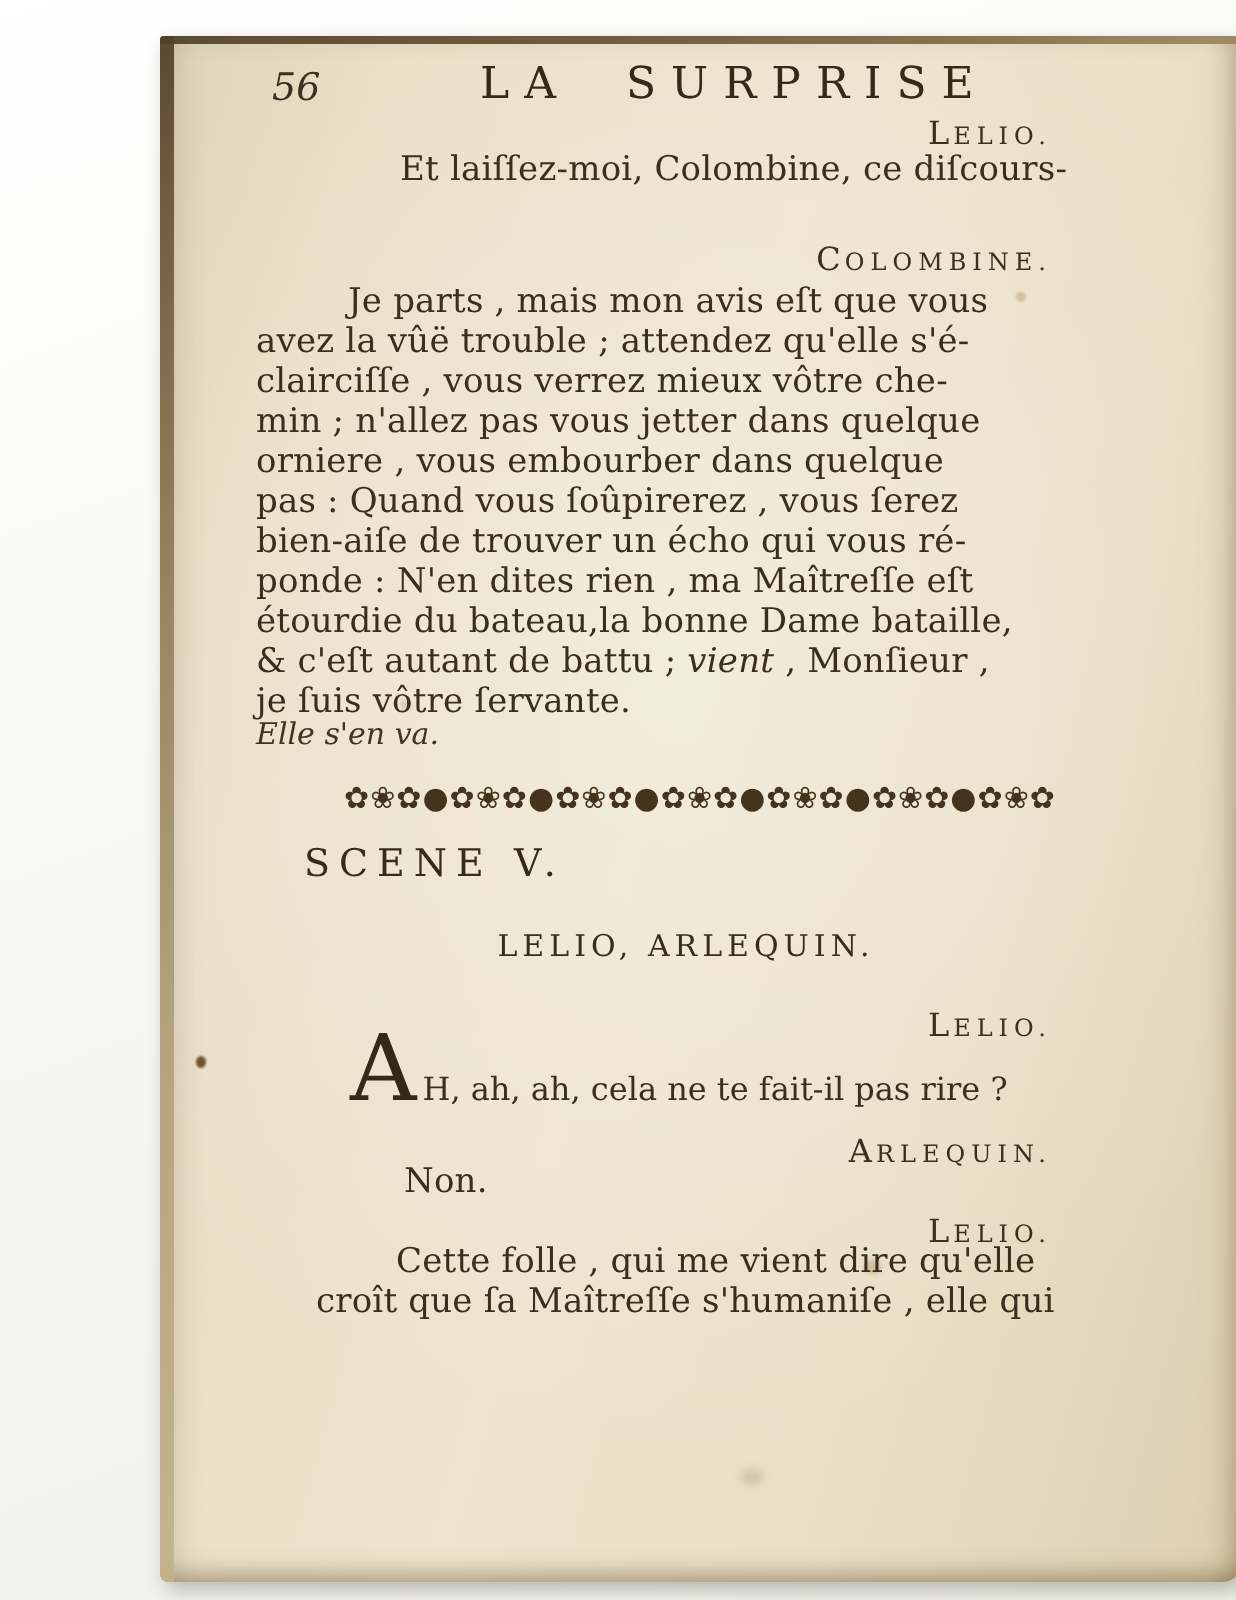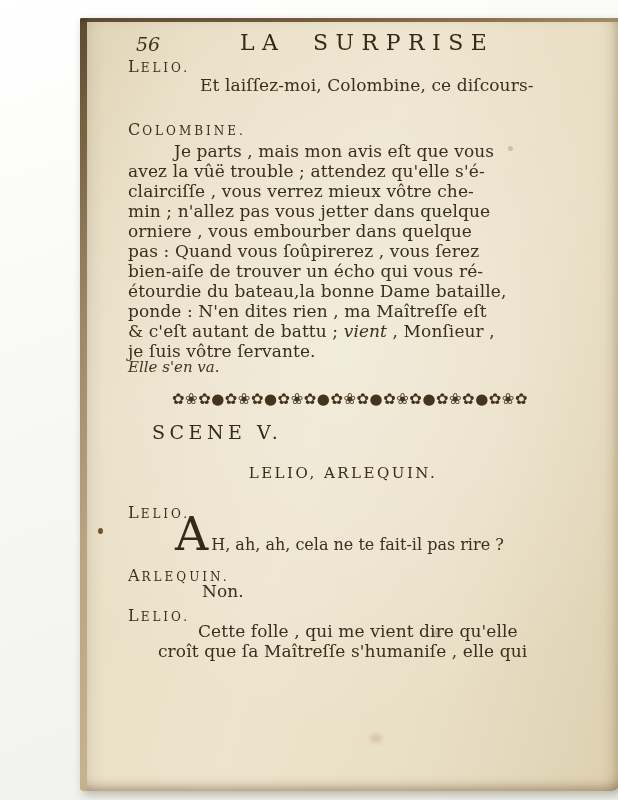--- a/index.html
+++ b/index.html
@@ -54,21 +54,21 @@
   }
   .title {
     left: 160px; top: 12px;
     font-size: 22px; letter-spacing: 7.5px; word-spacing: 13px;
     color: #342a18; white-space: nowrap;
   }
 
   .col { left: 48px; width: 398px; }
 
   .speaker {
-    text-align: left;
+    text-align: right;
     font-size: 12px; letter-spacing: 3px; color: #3b2f1e;
     white-space: nowrap;
   }
   .speaker::first-letter { font-size: 16px; letter-spacing: 2px; }
 
   .line {
     font-size: 17px; line-height: 20px; white-space: nowrap;
     letter-spacing: 0.1px;
   }
   .stack .line { position: relative; }
@@ -127,22 +127,22 @@
 
     <div class="abs col speaker" style="top:102px">COLOMBINE.</div>
     <div class="abs col stack" style="top:123px">
       <div class="line" style="text-indent:46px">Je parts , mais mon avis eſt que vous</div>
       <div class="line">avez la vûë trouble ; attendez qu'elle s'é-</div>
       <div class="line">clairciſſe , vous verrez mieux vôtre che-</div>
       <div class="line">min ; n'allez pas vous jetter dans quelque</div>
       <div class="line">orniere , vous embourber dans quelque</div>
       <div class="line">pas : Quand vous ſoûpirerez , vous ſerez</div>
       <div class="line">bien-aiſe de trouver un écho qui vous ré-</div>
+      <div class="line">ponde : N'en dites rien , ma Maîtreſſe eſt</div>
       <div class="line">étourdie du bateau,la bonne Dame bataille,</div>
-      <div class="line">ponde : N'en dites rien , ma Maîtreſſe eſt</div>
       <div class="line"><span>&amp; c'eſt autant de battu ; </span><span class="ital">vient</span><span> , Monſieur ,</span></div>
       <div class="line">je ſuis vôtre ſervante.</div>
     </div>
 
     <div class="abs col stage" style="top:340px">Elle s'en va.</div>
 
     <div class="abs ornament">✿❀✿●✿❀✿●✿❀✿●✿❀✿●✿❀✿●✿❀✿●✿❀✿</div>
 
     <div class="abs col scene-heading" style="top:403px">SCENE V.</div>
     <div class="abs col scene-chars" style="top:446px">LELIO, ARLEQUIN.</div>

